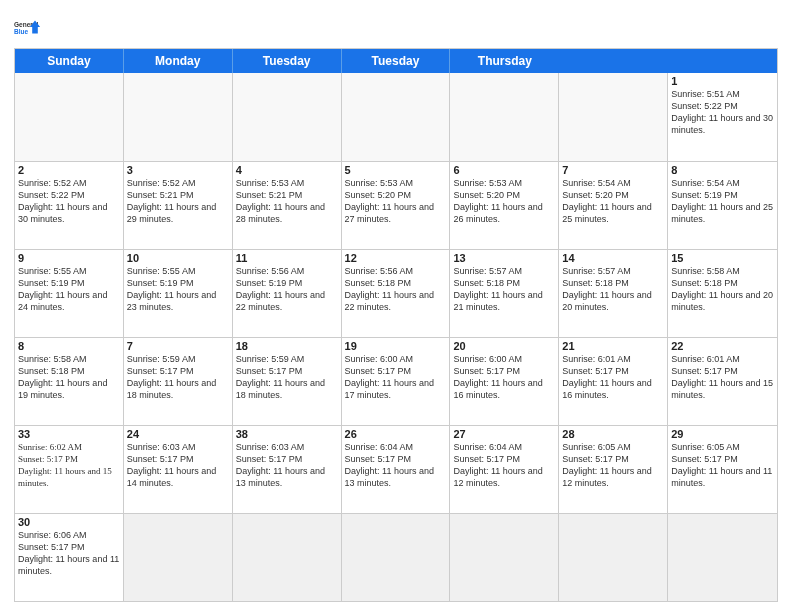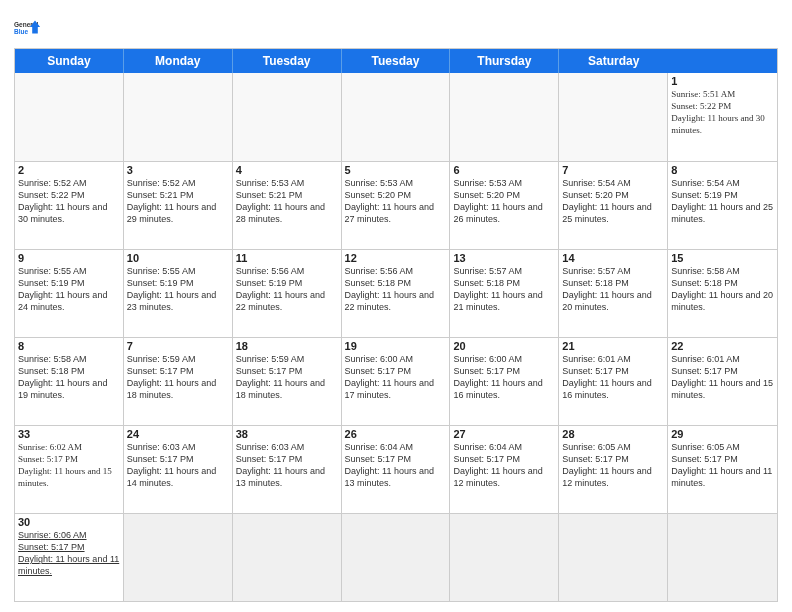--- a/index.html
+++ b/index.html
@@ -120,33 +120,32 @@
     </div>
   </div>
 
   <div class="calendar">
     <div class="cal-header-row">
     <div class="cal-header-cell">Sunday</div>
         <div class="cal-header-cell">Monday</div>
         <div class="cal-header-cell">Tuesday</div>
         <div class="cal-header-cell">Tuesday</div>
         <div class="cal-header-cell">Thursday</div>
-        <div class="cal-header-cell">Saturday</div>
       </div>
     <div class="cal-body">
     <div class="cal-row">
           <div class="cal-cell empty"></div>
           <div class="cal-cell empty"></div>
           <div class="cal-cell empty"></div>
           <div class="cal-cell empty"></div>
           <div class="cal-cell empty"></div>
           <div class="cal-cell empty"></div>
           <div class="cal-cell">
             <div class="day-num">1</div>
-            <div class="cell-text" style="white-space: pre-line; font-family: Liberation Serif, serif;">Sunrise: 5:51 AM
+            <div class="cell-text" style="white-space: pre-line;">Sunrise: 5:51 AM
 Sunset: 5:22 PM
 Daylight: 11 hours and 30 minutes.</div>
           </div>
         </div>
         <div class="cal-row">
           <div class="cal-cell">
             <div class="day-num">2</div>
             <div class="cell-text" style="white-space: pre-line;">Sunrise: 5:52 AM
 Sunset: 5:22 PM
 Daylight: 11 hours and 30 minutes.</div>
@@ -316,21 +315,21 @@
           <div class="cal-cell">
             <div class="day-num">29</div>
             <div class="cell-text" style="white-space: pre-line;">Sunrise: 6:05 AM
 Sunset: 5:17 PM
 Daylight: 11 hours and 11 minutes.</div>
           </div>
         </div>
         <div class="cal-row">
           <div class="cal-cell">
             <div class="day-num">30</div>
-            <div class="cell-text" style="white-space: pre-line; text-decoration: underline;">Sunrise: 6:06 AM
+            <div class="cell-text" style="white-space: pre-line;">Sunrise: 6:06 AM
 Sunset: 5:17 PM
 Daylight: 11 hours and 11 minutes.</div>
           </div>
           <div class="cal-cell gray-bg"></div>
           <div class="cal-cell gray-bg"></div>
           <div class="cal-cell gray-bg"></div>
           <div class="cal-cell gray-bg"></div>
           <div class="cal-cell gray-bg"></div>
           <div class="cal-cell gray-bg"></div>
         </div>

